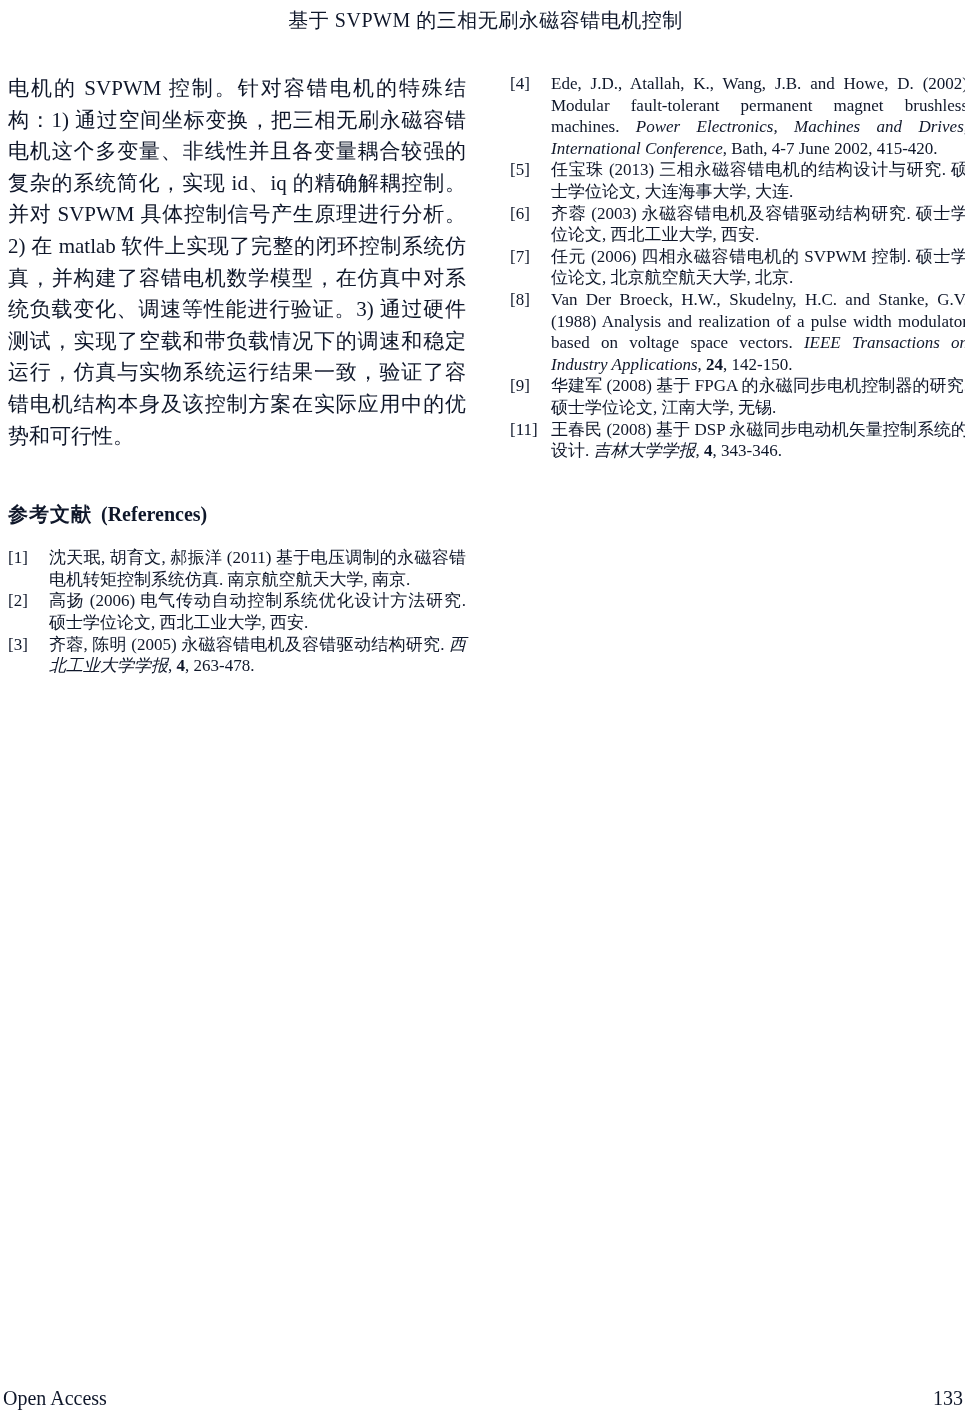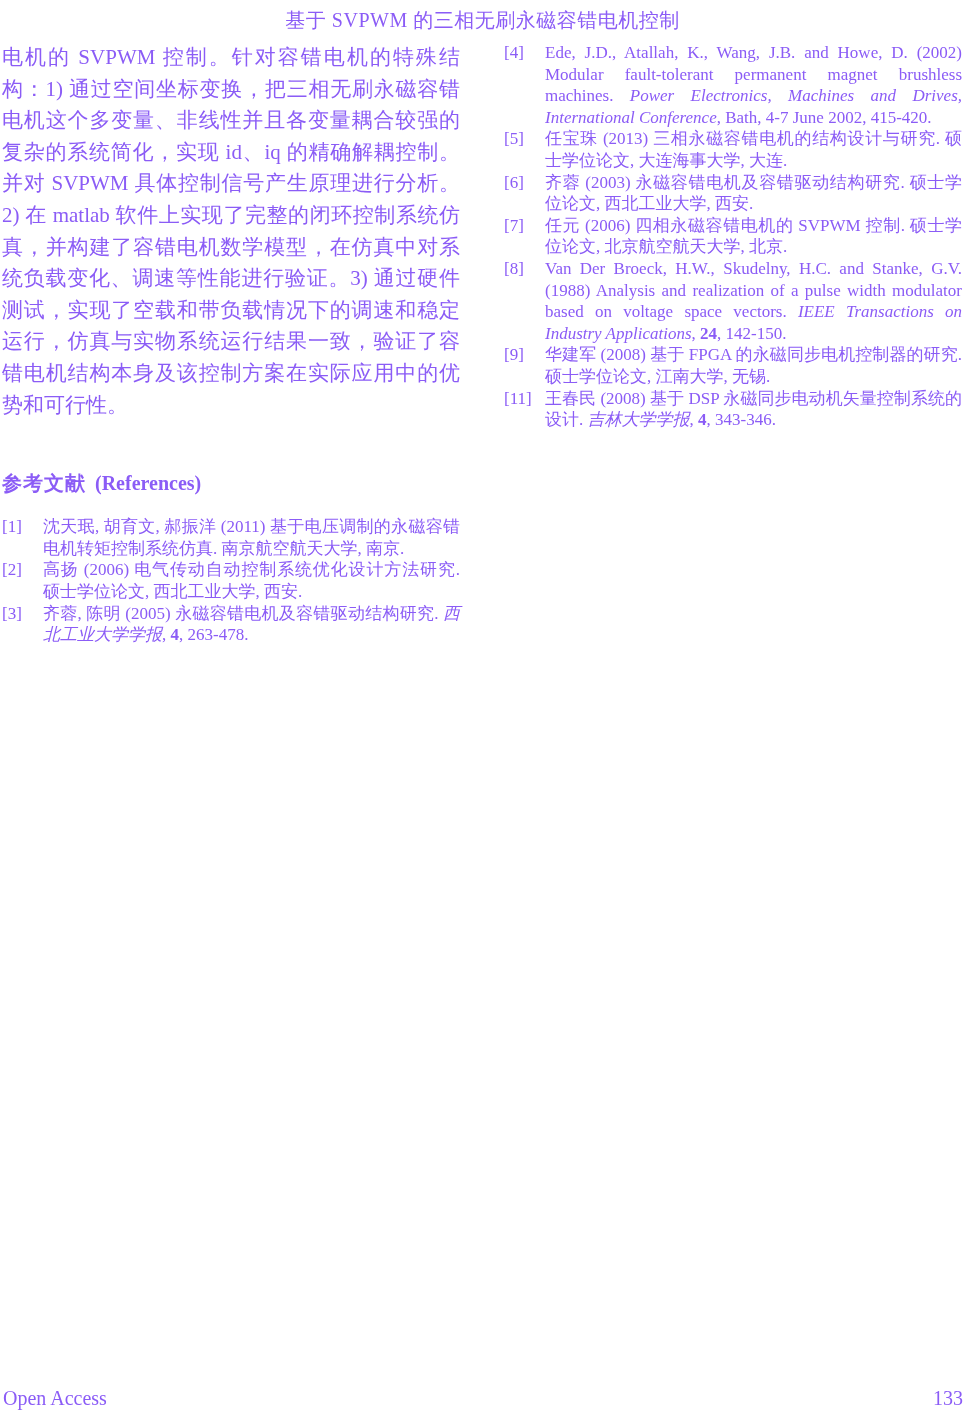--- a/index.html
+++ b/index.html
@@ -2,36 +2,36 @@
 <html><head>
 <meta charset="utf-8">
 <style>
   * { margin: 0; padding: 0; box-sizing: border-box; }
   html, body { background: #ffffff; }
   .page {
     position: relative;
     width: 965px;
     height: 1414px;
     background: #ffffff;
-    color: #8b5cf6;
+    color: #0f172a;
     font-family: "Liberation Serif", "DejaVu Serif", serif;
-    padding: 7px 2px 0 2px;
+    padding: 7px 2px 0 8px;
     overflow: hidden;
   }
   .running-title {
     text-align: center;
     font-size: 20px;
     line-height: 27px;
     font-weight: normal;
     letter-spacing: 0.5px;
   }
   .columns {
     display: flex;
     gap: 44px;
-    margin-top: 8px;
+    margin-top: 39px;
   }
   .col { width: 458px; flex: 0 0 458px; }
   .body-paragraph {
     font-size: 21px;
     line-height: 31.6px;
     text-align: justify;
     text-justify: inter-ideograph;
   }
   .refs-heading {
     margin: 46px 0 16px 0;

